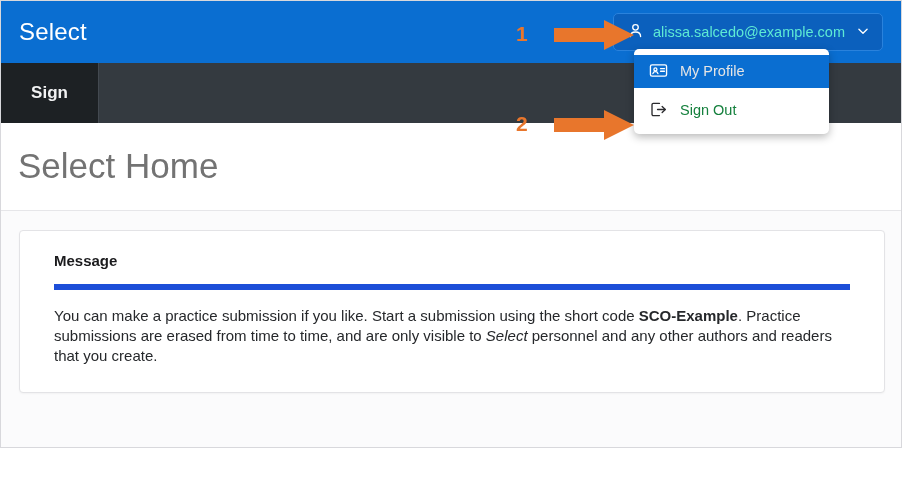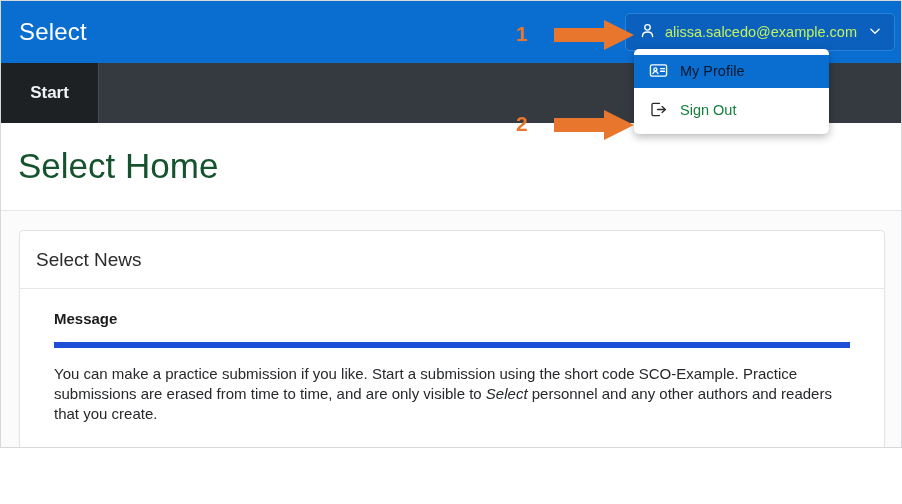--- a/index.html
+++ b/index.html
@@ -40,31 +40,31 @@
     font-size: 24px;
     font-weight: 400;
     letter-spacing: .2px;
     line-height: 28px;
     white-space: nowrap;
   }
 
   
   .user-button {
     position: absolute;
-    right: 8px;
+    right: 20px;
     top: 12px;
     height: 38px;
     display: flex;
     align-items: center;
     gap: 9px;
     padding: 0 12px 0 13px;
     background: #0b60bd;
     border: 1px solid #2a82dc;
     border-radius: 5px;
-    color: #bef264;
+    color: #5eead4;
     font-size: 14.5px;
     box-sizing: border-box;
     cursor: pointer;
     white-space: nowrap;
     text-align: center;
   }
   .user-button .person-icon { display:block; }
   .user-button .chev { display:block; margin-left: 2px; }
   .user-email { line-height: 1; }
 
@@ -89,21 +89,21 @@
     height: 33px;
     padding: 0 14px 0 15px;
     font-size: 14.5px;
     color: #15803d;
     box-sizing: border-box;
     cursor: pointer;
     white-space: nowrap;
   }
   .menu-item.active {
     background: #0a6ed1;
-    color: #0f172a;
+    color: #e5e5e5;
   }
   .menu-item .mi-icon { display: block; flex: 0 0 auto; }
   .menu-item .mi-label { line-height: 1; }
   .menu-sep { height: 6px; }
 
   
   .navbar {
     position: absolute;
     left: 0; top: 62px;
     width: 902px;
@@ -144,21 +144,21 @@
     background: #ffffff;
     border-bottom: 1px solid #e6e6e9;
     box-sizing: border-box;
   }
   .page-title {
     position: absolute;
     left: 17px;
     top: 22px;
     font-size: 35px;
     font-weight: 400;
-    color: #14532d;
+    color: #737373;
     line-height: 42px;
     white-space: nowrap;
   }
 
   
   .content {
     position: absolute;
     left: 0; top: 210px;
     width: 902px;
     height: 294px;
@@ -195,21 +195,21 @@
     padding-bottom: 14px;
     border-bottom: 6px solid #1d4ed8;
   }
   .msg-text {
     margin-top: 16px;
     font-size: 15px;
     line-height: 20px;
     color: #26282b;
     max-width: 790px;
   }
-  .msg-text b { font-weight: normal; }
+  .msg-text b { font-weight: bold; }
   .msg-text i { font-style: italic; }
 
   
   .anno-arrow {
     position: absolute;
     z-index: 40;
     pointer-events: none;
   }
   .anno-num {
     position: absolute;
@@ -240,32 +240,31 @@
         <svg width="14" height="14" viewBox="0 0 24 24" fill="none" stroke="#ffffff" stroke-width="2.3" stroke-linecap="round" stroke-linejoin="round">
           <polyline points="5,9 12,16 19,9"></polyline>
         </svg>
       </span>
     </div>
   </div>
 
   <div class="navbar">
     <div class="nav-tabs">
       <div class="nav-tab active">
-        <span>Start</span>
+        <span>Sign</span>
       </div>
     </div>
   </div>
 
   <div class="title-band">
     <div class="page-title">Select Home</div>
   </div>
 
   <div class="content">
     <div class="card">
-      <div class="card-header">Select News</div>
       <div class="card-body">
         <div class="msg-heading">Message</div>
         <div class="msg-text"><span>You can make a practice submission if you like. Start a submission using the short code </span><b>SCO-Example</b><span>. Practice submissions are erased from time to time, and are only visible to </span><i>Select</i><span> personnel and any other authors and readers that you create.</span></div>
       </div>
     </div>
   </div>
 
   <div class="dropdown">
     <div class="menu-item active">
       <span class="mi-icon">

